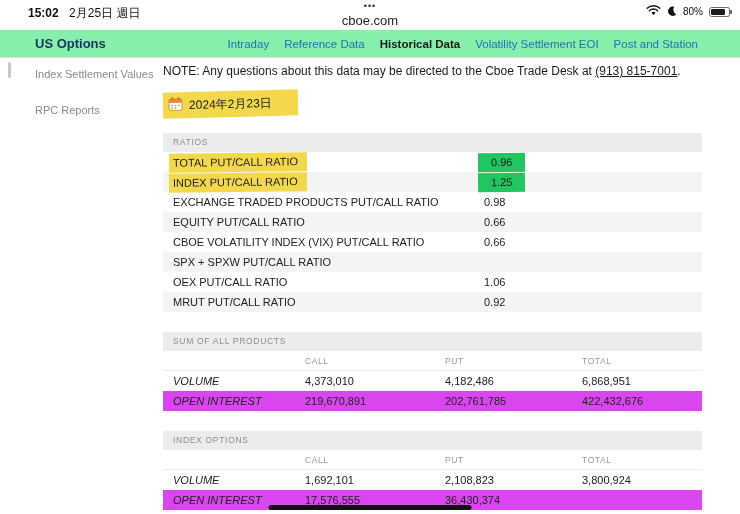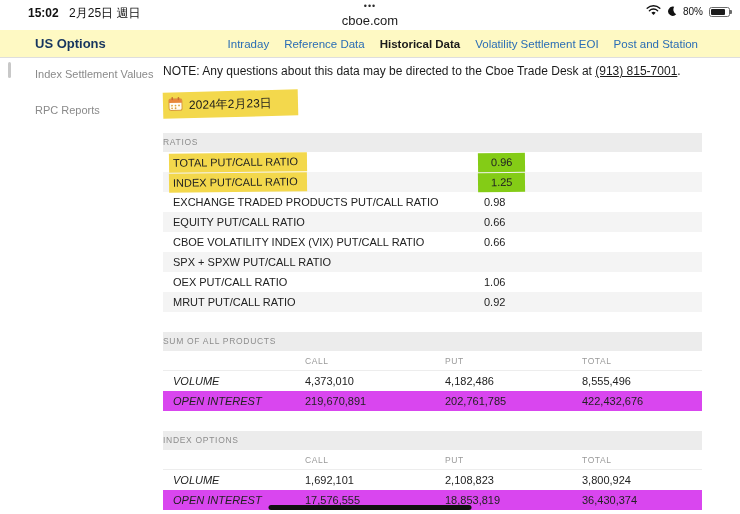--- a/index.html
+++ b/index.html
@@ -13,48 +13,48 @@
   .status-time { font-weight:bold; margin-right:7px; }
   .status-right { position:absolute; right:10px; top:5px; display:flex; align-items:center; gap:6px; font-size:10px; color:#111; }
   .battery { position:relative; display:inline-block; width:21px; height:10px; border:1px solid #6b6b6b; border-radius:2.5px; }
   .battery-fill { position:absolute; left:1px; top:1px; bottom:1px; width:74%; background:#1c1c1c; border-radius:1px; }
   .battery-cap { position:absolute; right:-3px; top:2px; width:2px; height:4px; background:#6b6b6b; border-radius:0 1px 1px 0; }
   .browser-center { position:absolute; left:50%; transform:translateX(-50%); top:2px; text-align:center; }
   .dots { font-size:9px; letter-spacing:1px; color:#2b2b2b; line-height:9px; }
   .url { font-size:13px; color:#1c1c1c; margin-top:2px; }
 
   
-  .nav { position:absolute; top:30px; left:0; right:0; height:28px; border-bottom:1px solid #dedede; display:flex; align-items:center; background:#fef9c3; }
+  .nav { position:absolute; top:30px; left:0; right:0; height:28px; border-bottom:1px solid #dedede; display:flex; align-items:center; background:#86efac; }
   .brand { margin-left:35px; font-size:13px; font-weight:bold; color:#16355f; }
   .nav-links { display:flex; gap:15px; margin-left:auto; margin-right:42px; font-size:11.5px; white-space:nowrap; }
   .nav-link { color:#2a6db5; cursor:pointer; }
   .nav-link.active { color:#1b1b1b; font-weight:bold; }
 
   
   .content { position:absolute; top:58px; left:0; right:0; bottom:0; display:flex; }
   .scroll-indicator { position:absolute; left:8px; top:62px; width:3px; height:16px; background:#c8c8c8; border-radius:2px; }
   .sidebar { width:163px; padding-top:10px; flex:none; }
   .sidebar-item { font-size:11px; color:#8a8a8a; padding-left:35px; margin-bottom:24px; cursor:pointer; }
   .main { flex:1; padding:6px 38px 0 0; }
 
   .note { font-size:12px; color:#1b1b1b; }
   .note a { color:#1b1b1b; text-decoration:underline; cursor:pointer; }
 
   .datepicker { margin-top:13px; display:inline-block; cursor:pointer; }
   .hl { background:#f3d84c; }
   .hl-date { display:inline-flex; align-items:center; gap:6px; padding:4px 26px 4px 5px; transform:rotate(-1.4deg); font-size:12px; color:#1b1b1b; }
 
-  .header-bar { background:#ececec; height:19px; line-height:19px; font-size:8.5px; color:#8c8c8c; letter-spacing:.7px; }
+  .header-bar { background:#ececec; height:19px; line-height:19px; padding-left:10px; font-size:8.5px; color:#8c8c8c; letter-spacing:.7px; }
 
   .ratios { margin-top:16px; }
   .ratio-row { display:grid; grid-template-columns:277px 1fr; height:20px; line-height:20px; font-size:11px; color:#222;gap:44px; }
   .ratio-rows > .ratio-row:nth-child(even) { background:#f4f4f4; }
   .ratio-label { padding-left:10px; white-space:nowrap; }
   .hl-span { display:inline-block; background:#f3d84c; padding:0 9px 0 4px; margin-left:-4px; height:19px; line-height:19px; transform:rotate(-0.7deg); }
-  .hl-val { display:inline-block; background:#84cc16; padding:0 13px; margin-left:-6px; height:19px; line-height:19px; transform:rotate(-0.7deg); }
+  .hl-val { display:inline-block; background:#22c55e; padding:0 13px; margin-left:-6px; height:19px; line-height:19px; transform:rotate(-0.7deg); }
 
   .data-table { margin-top:20px; }
   .grid-row { display:grid; grid-template-columns:142px 140px 137px 1fr; height:20px; line-height:20px; font-size:11px; color:#222; }
   .col-header-row { font-size:8.5px; color:#9a9a9a; letter-spacing:.6px; border-bottom:1px solid #ededed; }
   .label-cell { padding-left:10px; white-space:nowrap;font-style:italic; }
   .data-row.alt { background:#d946ef; }
 
   .home-indicator { position:absolute; bottom:4px; left:50%; transform:translateX(-50%); width:203px; height:5px; background:#111; border-radius:3px; cursor:pointer; }
 </style>
 </head>
@@ -180,21 +180,21 @@
         <div class="grid-row col-header-row">
           <div class="label-cell"></div>
           <div>CALL</div>
           <div>PUT</div>
           <div>TOTAL</div>
         </div>
         <div class="grid-row data-row">
           <div class="label-cell">VOLUME</div>
           <div>4,373,010</div>
           <div>4,182,486</div>
-          <div>8,555,496</div>
+          <div>6,868,951</div>
         </div>
         <div class="grid-row data-row alt">
           <div class="label-cell">OPEN INTEREST</div>
           <div>219,670,891</div>
           <div>202,761,785</div>
           <div>422,432,676</div>
         </div>
       </div>
 
       
@@ -208,21 +208,20 @@
         </div>
         <div class="grid-row data-row">
           <div class="label-cell">VOLUME</div>
           <div>1,692,101</div>
           <div>2,108,823</div>
           <div>3,800,924</div>
         </div>
         <div class="grid-row data-row alt">
           <div class="label-cell">OPEN INTEREST</div>
           <div>17,576,555</div>
-          <div>18,853,819</div>
           <div>36,430,374</div>
         </div>
       </div>
 
     </div>
   </div>
 
   <div class="home-indicator"></div>
 </div>
 

